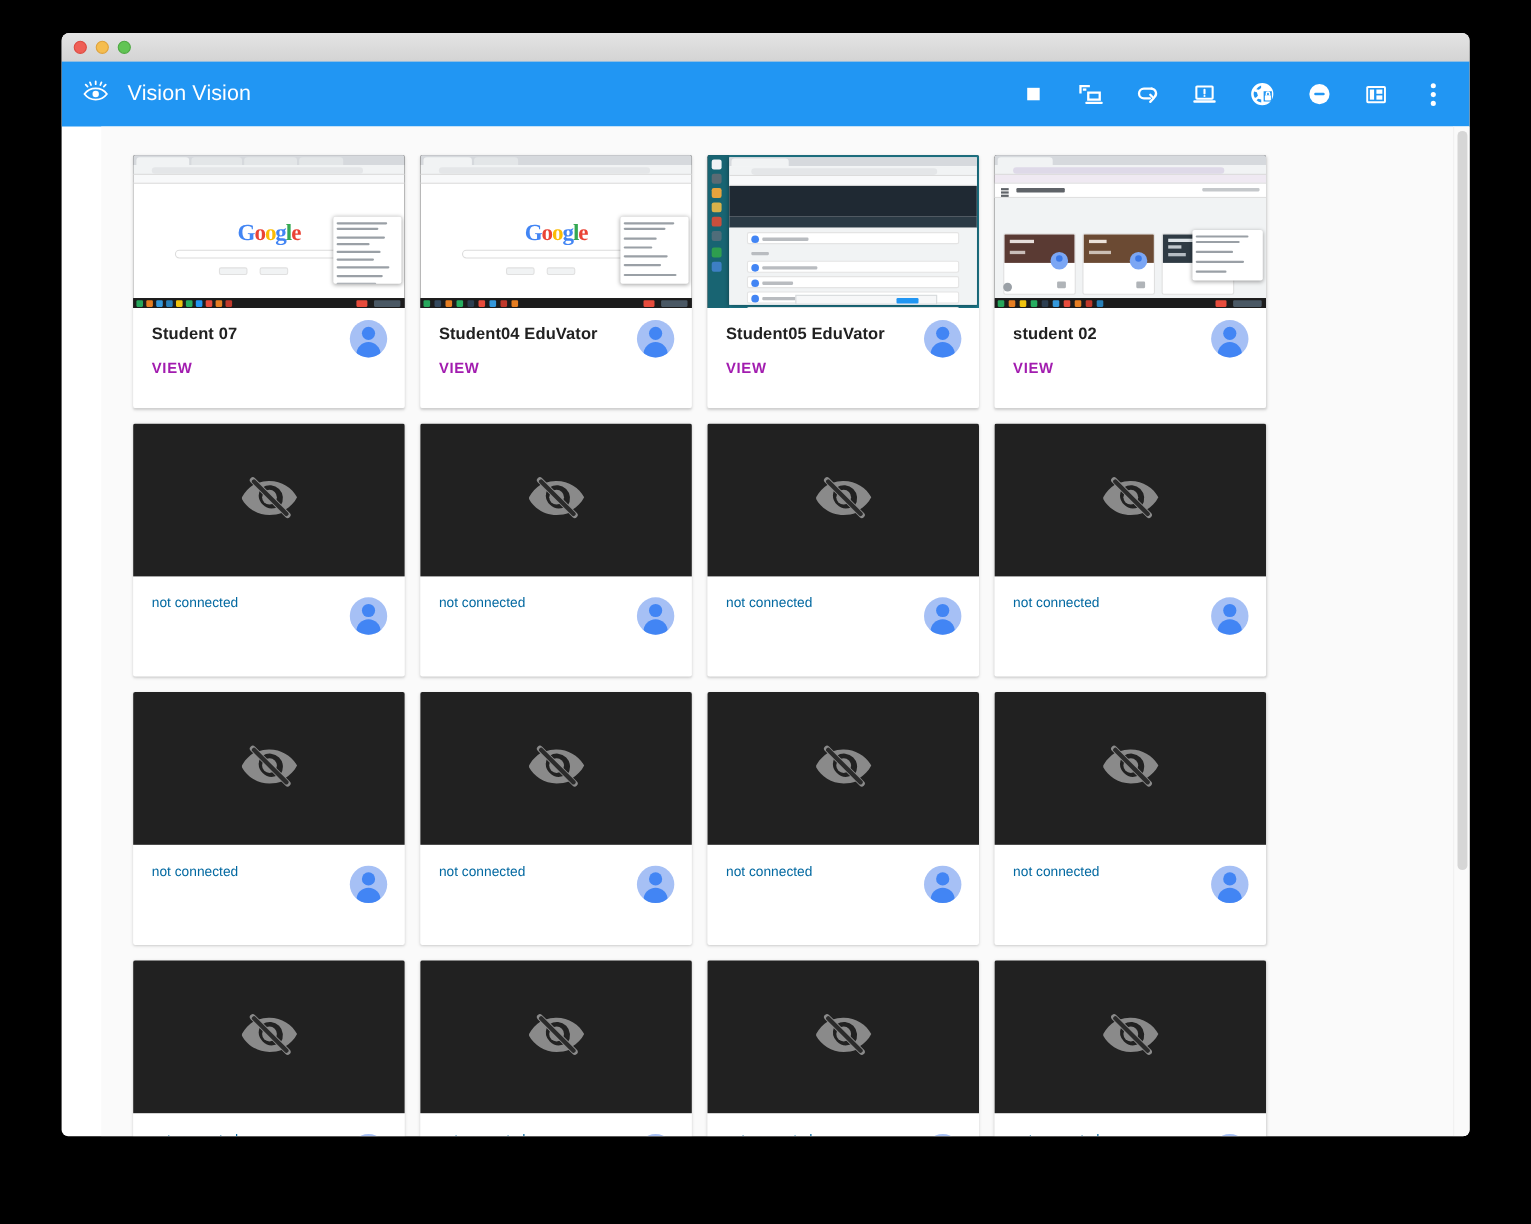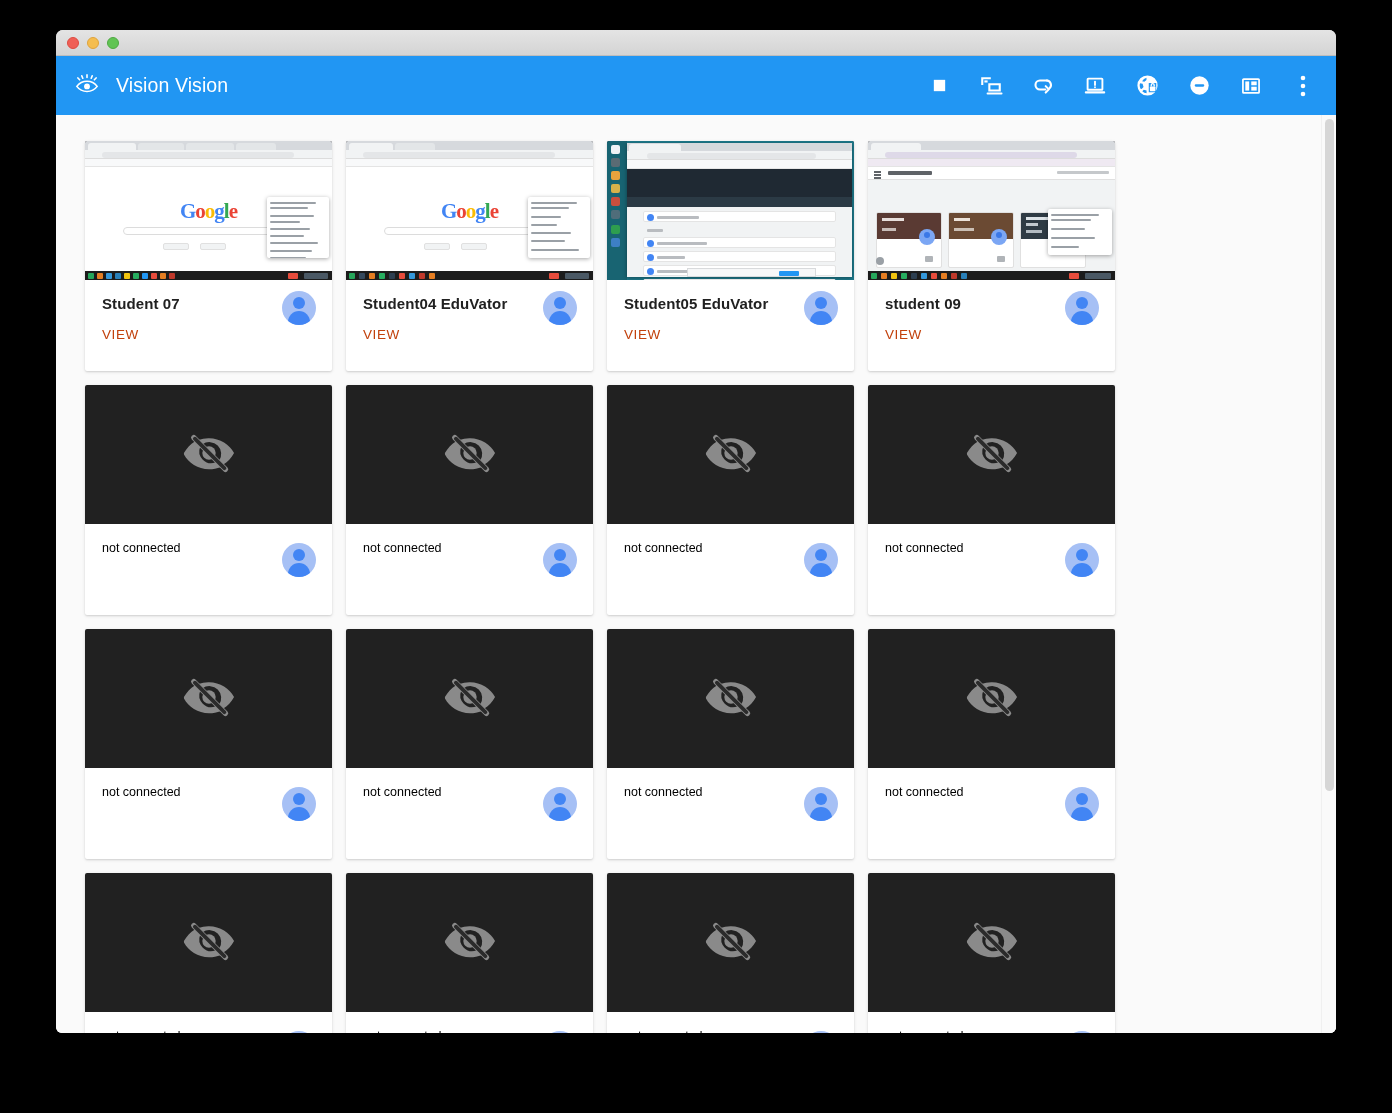--- a/index.html
+++ b/index.html
@@ -76,20 +76,21 @@
     cursor: pointer;
   }
   .tb-btn svg { display: block; }
 
   
   #content-area {
     position: relative;
     height: calc(100% - 26px - 59px);
     background: #fafafa;
     overflow: hidden;
+    margin-left: 36px;
   }
   #grid {
     padding: 26px 0 0 29px;
     display: flex;
     flex-wrap: wrap;
     gap: 14px;
     width: 1060px;
   }
 
   .card {
@@ -118,28 +119,28 @@
   .card-name {
     font-size: 15px;
     font-weight: bold;
     color: #212121;
     line-height: 20px;
     letter-spacing: 0.1px;
   }
   .card-status {
     font-size: 12.5px;
     font-weight: 400;
-    color: #000000;
+    color: #0369a1;
     line-height: 20px;
   }
   .view-link {
     margin-top: 13px;
     font-size: 13.5px;
-    font-weight: 400;
-    color: #c2410c;
+    font-weight: 700;
+    color: #a21caf;
     letter-spacing: 0.6px;
     cursor: pointer;
     display: inline-block;
   }
   .avatar {
     position: absolute;
     right: 16px;
     top: 11px;
     width: 34px; height: 34px;
     border-radius: 50%;
@@ -625,21 +626,21 @@
               <div class="tb-ico" style="left:63px;background:#e74c3c"></div>
               <div class="tb-ico" style="left:73px;background:#e67e22"></div>
               <div class="tb-ico" style="left:83px;background:#c0392b"></div>
               <div class="tb-ico" style="left:93px;background:#2980b9"></div>
               <div class="tb-ico" style="right:36px;background:#e74c3c;width:10px"></div>
               <div class="tb-ico" style="right:4px;background:#4a5864;width:26px"></div>
             </div>
           </div>
         </div>
         <div class="card-body">
-          <div class="card-name">student 09</div>
+          <div class="card-name">student 02</div>
           <div class="view-link">VIEW</div>
           <div class="avatar">
             <div class="head"></div>
               <div class="body"></div>
           </div>
         </div>
       </div>
 
       <div class="card">
         <div class="thumb offline">

